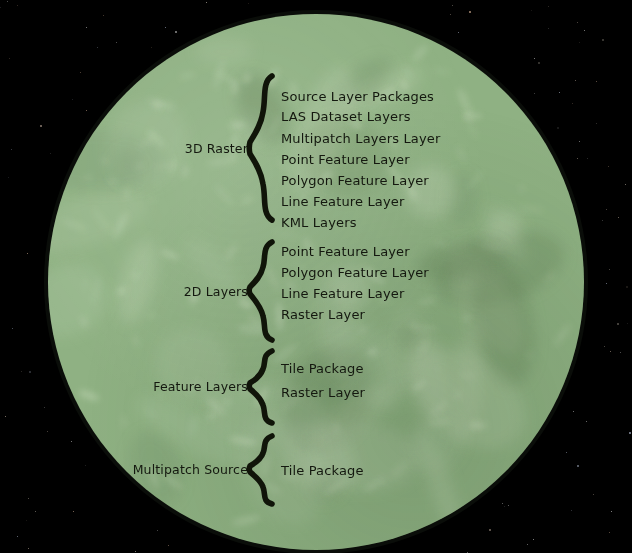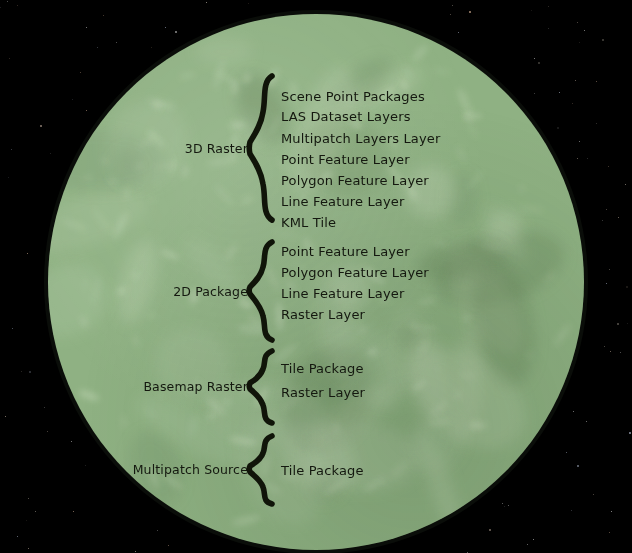--- a/index.html
+++ b/index.html
@@ -345,49 +345,49 @@
     <div class="group">
       <div class="grp-label" style="left:60px;width:188px;top:148px;">3D Raster</div>
       <div class="brace" style="left:246px;top:72px;">
         <svg width="34" height="152" viewBox="0 0 34 152" aria-hidden="true">
           <path d="M26 4 C16 10, 20 26, 17 40 C15 53, 9 62, 4 70
                    C3 74, 3 78, 4 82 C9 90, 15 99, 17 112
                    C20 126, 16 142, 26 148" fill="none" stroke="#101409" stroke-width="5.6" stroke-linecap="round" stroke-linejoin="round"></path>
         </svg>
       </div>
       <div class="items" style="top:90px;">
-        <div class="item" style="position:absolute;top:0px;">Scene Point Packages</div>
+        <div class="item" style="position:absolute;top:0px;">Source Layer Packages</div>
         <div class="item" style="position:absolute;top:20px;">LAS Dataset Layers</div>
         <div class="item" style="position:absolute;top:42px;">Multipatch Layers Layer</div>
         <div class="item" style="position:absolute;top:63px;">Point Feature Layer</div>
         <div class="item" style="position:absolute;top:84px;">Polygon Feature Layer</div>
         <div class="item" style="position:absolute;top:105px;">Line Feature Layer</div>
-        <div class="item" style="position:absolute;top:126px;">KML Tile</div>
+        <div class="item" style="position:absolute;top:126px;">KML Layers</div>
       </div>
     </div>
 
     <div class="group">
-      <div class="grp-label" style="left:60px;width:188px;top:291px;">2D Package</div>
+      <div class="grp-label" style="left:60px;width:188px;top:291px;">2D Layers</div>
       <div class="brace" style="left:246px;top:238px;">
         <svg width="34" height="106" viewBox="0 0 34 106" aria-hidden="true">
           <path d="M26 4 C16 9, 20 20, 17 29 C15 38, 9 44, 4 49
                    C3 51, 3 54, 4 56 C9 62, 15 69, 17 78
                    C20 88, 16 98, 26 102" fill="none" stroke="#101409" stroke-width="5.6" stroke-linecap="round" stroke-linejoin="round"></path>
         </svg>
       </div>
       <div class="items" style="top:245px;">
         <div class="item" style="position:absolute;top:0px;">Point Feature Layer</div>
         <div class="item" style="position:absolute;top:21px;">Polygon Feature Layer</div>
         <div class="item" style="position:absolute;top:42px;">Line Feature Layer</div>
         <div class="item" style="position:absolute;top:63px;">Raster Layer</div>
       </div>
     </div>
 
     <div class="group">
-      <div class="grp-label" style="left:60px;width:188px;top:386px;">Basemap Raster</div>
+      <div class="grp-label" style="left:60px;width:188px;top:386px;">Feature Layers</div>
       <div class="brace" style="left:246px;top:347px;">
         <svg width="34" height="80" viewBox="0 0 34 80" aria-hidden="true">
           <path d="M26 4 C16 8, 20 16, 17 22 C15 28, 9 33, 4 36
                    C3 38, 3 40, 4 42 C9 46, 15 52, 17 58
                    C20 66, 16 73, 26 76" fill="none" stroke="#101409" stroke-width="5.6" stroke-linecap="round" stroke-linejoin="round"></path>
         </svg>
       </div>
       <div class="items" style="top:362px;">
         <div class="item" style="position:absolute;top:0px;">Tile Package</div>
         <div class="item" style="position:absolute;top:24px;">Raster Layer</div>

